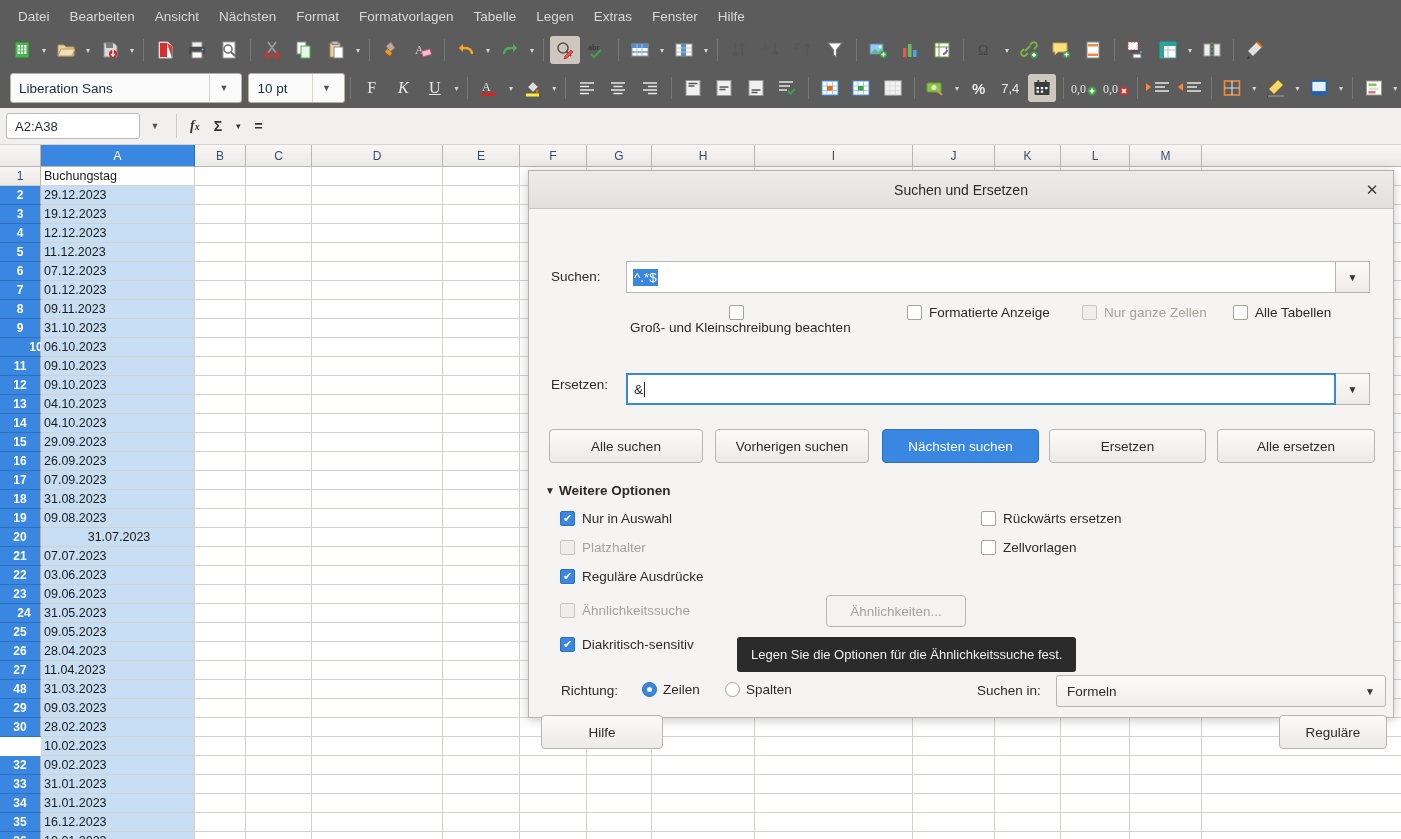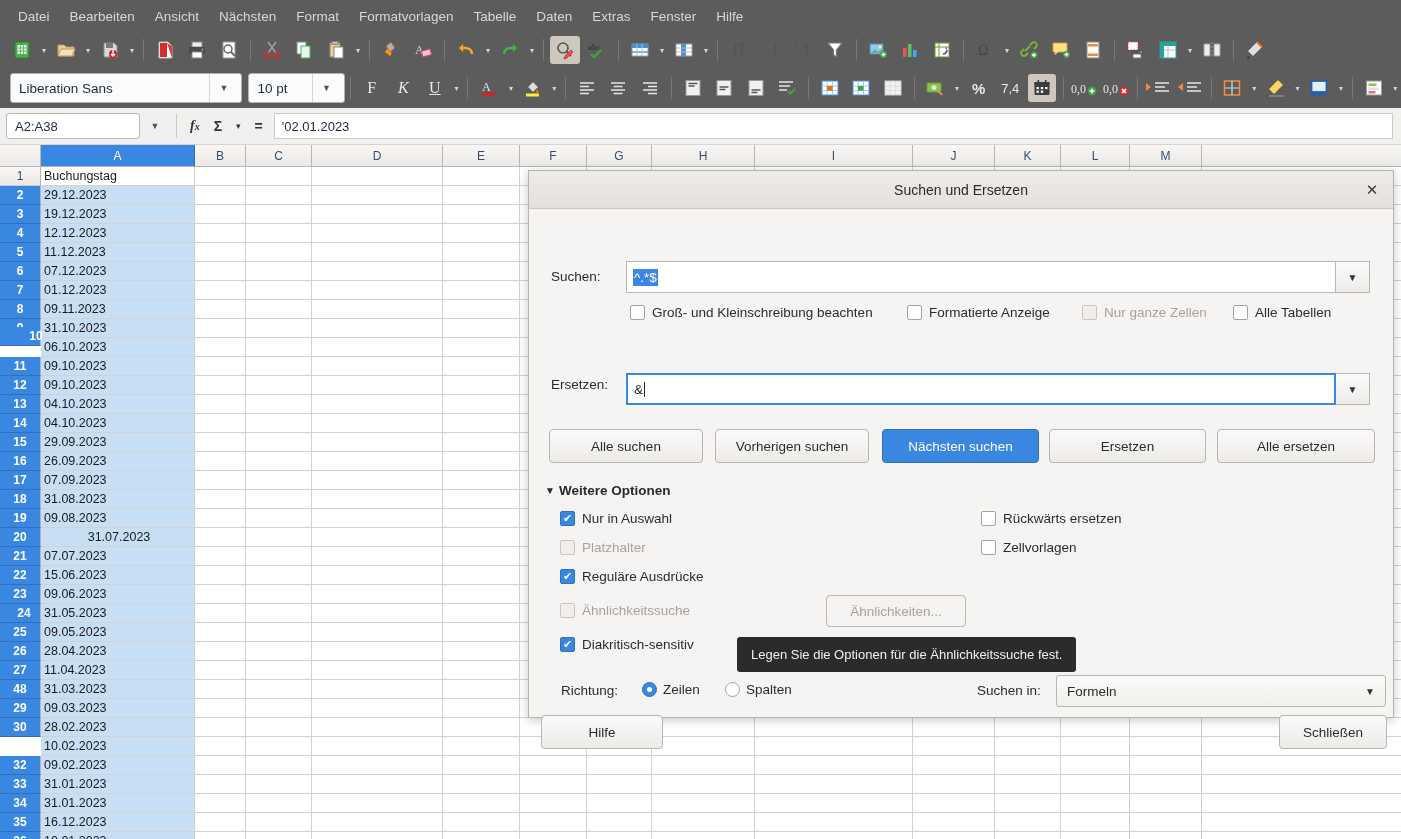--- a/index.html
+++ b/index.html
@@ -203,21 +203,21 @@
 <div id="app">
 
   <div class="menubar">
     <div class="mi">Datei</div>
     <div class="mi">Bearbeiten</div>
     <div class="mi">Ansicht</div>
     <div class="mi">Nächsten</div>
     <div class="mi">Format</div>
     <div class="mi">Formatvorlagen</div>
     <div class="mi">Tabelle</div>
-    <div class="mi">Daten</div>
+    <div class="mi">Legen</div>
     <div class="mi">Extras</div>
     <div class="mi">Fenster</div>
     <div class="mi">Hilfe</div>
   </div>
 
   <div class="toolbar" id="toolbar1">
     <div class="tb-item">
       <svg width="20" height="20" viewBox="0 0 20 20">
           <rect x="3" y="2" width="14" height="16" rx="1" fill="#4caf50" stroke="#2e7d32"></rect>
           <rect x="5.5" y="5" width="9" height="9" fill="#e8f5e9"></rect>
@@ -641,23 +641,20 @@
   <div class="formulabar">
     <div class="namebox">
       <span>A2:A38</span>
     </div>
     <div class="namebox-caret">▼</div>
     <div class="fb-sep"></div>
     <div class="fb-icon" style="font-family:'Liberation Serif',serif;font-style:italic;font-weight:bold;">f<span class="sub">x</span></div>
     <div class="fb-icon" style="font-weight:bold;">Σ</div>
     <div class="fb-icon" style="font-size:9px;">▾</div>
     <div class="fb-icon" style="font-weight:bold;">=</div>
-    <div class="inputline">
-      <span>'02.01.2023</span>
-    </div>
   </div>
 
   <div class="sheet">
     <div class="colhdr-row">
       <div class="corner"></div>
       <div class="colhdr sel" style="left:41px;width:154px;">A</div>
       <div class="colhdr" style="left:195px;width:51px;">B</div>
       <div class="colhdr" style="left:246px;width:66px;">C</div>
       <div class="colhdr" style="left:312px;width:131px;">D</div>
       <div class="colhdr" style="left:443px;width:77px;">E</div>
@@ -818,21 +815,21 @@
         <div class="gridcell" style="left: 443px; width: 77px; top: 174px;"></div>
         <div class="gridcell" style="left: 520px; width: 67px; top: 174px;"></div>
         <div class="gridcell" style="left: 587px; width: 65px; top: 174px;"></div>
         <div class="gridcell" style="left: 652px; width: 103px; top: 174px;"></div>
         <div class="gridcell" style="left: 755px; width: 158px; top: 174px;"></div>
         <div class="gridcell" style="left: 913px; width: 82px; top: 174px;"></div>
         <div class="gridcell" style="left: 995px; width: 66px; top: 174px;"></div>
         <div class="gridcell" style="left: 1061px; width: 69px; top: 174px;"></div>
         <div class="gridcell" style="left: 1130px; width: 72px; top: 174px;"></div>
         <div class="gridcell" style="left: 1202px; width: 199px; top: 174px; border-right: none;"></div>
-        <div class="rowhdr sel" style="top: 182px; padding-left: 32px;">10</div>
+        <div class="rowhdr sel" style="top: 193px; padding-left: 32px;">10</div>
         <div class="acell selbg" style="top: 193px;">
           <span>06.10.2023</span>
         </div>
         <div class="gridcell" style="left: 195px; width: 51px; top: 193px;"></div>
         <div class="gridcell" style="left: 246px; width: 66px; top: 193px;"></div>
         <div class="gridcell" style="left: 312px; width: 131px; top: 193px;"></div>
         <div class="gridcell" style="left: 443px; width: 77px; top: 193px;"></div>
         <div class="gridcell" style="left: 520px; width: 67px; top: 193px;"></div>
         <div class="gridcell" style="left: 587px; width: 65px; top: 193px;"></div>
         <div class="gridcell" style="left: 652px; width: 103px; top: 193px;"></div>
@@ -1024,21 +1021,21 @@
         <div class="gridcell" style="left: 587px; width: 65px; top: 402px;"></div>
         <div class="gridcell" style="left: 652px; width: 103px; top: 402px;"></div>
         <div class="gridcell" style="left: 755px; width: 158px; top: 402px;"></div>
         <div class="gridcell" style="left: 913px; width: 82px; top: 402px;"></div>
         <div class="gridcell" style="left: 995px; width: 66px; top: 402px;"></div>
         <div class="gridcell" style="left: 1061px; width: 69px; top: 402px;"></div>
         <div class="gridcell" style="left: 1130px; width: 72px; top: 402px;"></div>
         <div class="gridcell" style="left: 1202px; width: 199px; top: 402px; border-right: none;"></div>
         <div class="rowhdr sel" style="top: 421px;">22</div>
         <div class="acell selbg" style="top: 421px;">
-          <span>15.06.2023</span>
+          <span>03.06.2023</span>
         </div>
         <div class="gridcell" style="left: 195px; width: 51px; top: 421px;"></div>
         <div class="gridcell" style="left: 246px; width: 66px; top: 421px;"></div>
         <div class="gridcell" style="left: 312px; width: 131px; top: 421px;"></div>
         <div class="gridcell" style="left: 443px; width: 77px; top: 421px;"></div>
         <div class="gridcell" style="left: 520px; width: 67px; top: 421px;"></div>
         <div class="gridcell" style="left: 587px; width: 65px; top: 421px;"></div>
         <div class="gridcell" style="left: 652px; width: 103px; top: 421px;"></div>
         <div class="gridcell" style="left: 755px; width: 158px; top: 421px;"></div>
         <div class="gridcell" style="left: 913px; width: 82px; top: 421px;"></div>
@@ -1293,21 +1290,21 @@
       <div class="dlg-close">✕</div>
     </div>
     <div class="dlg-body">
 
       <div class="lbl" style="position:absolute;left:22px;top:60px;">Suchen:</div>
       <div class="textinput" style="position:absolute;left:97px;top:52px;width:710px;">
         <span class="sel-text">^.*$</span>
       </div>
       <div class="dropbtn" style="position:absolute;left:807px;top:52px;">▼</div>
 
-      <div class="cbx" style="left:101px;top:96px;">
+      <div class="cbx" style="left:101px;top:96px;flex-direction:column;">
         <span class="box"></span>
         <span class="cl">Groß- und Kleinschreibung beachten</span>
       </div>
       <div class="cbx" style="left:378px;top:96px;">
         <span class="box"></span>
         <span class="cl">Formatierte Anzeige</span>
       </div>
       <div class="cbx disabled" style="left:553px;top:96px;">
         <span class="box"></span>
         <span class="cl">Nur ganze Zellen</span>
@@ -1379,17 +1376,17 @@
         <span class="rl">Spalten</span>
       </div>
 
       <div class="lbl" style="position:absolute;left:448px;top:474px;">Suchen in:</div>
       <div class="selectbox" style="left:527px;top:466px;width:330px;">
         <span>Formeln</span>
         <span class="sc">▼</span>
       </div>
 
       <div class="btn" style="left:12px;top:506px;width:122px;height:34px;">Hilfe</div>
-      <div class="btn" style="left:750px;top:506px;width:108px;height:34px;">Schließen</div>
+      <div class="btn" style="left:750px;top:506px;width:108px;height:34px;">Reguläre</div>
     </div>
   </div>
 
 </div>
 
 </body></html>

